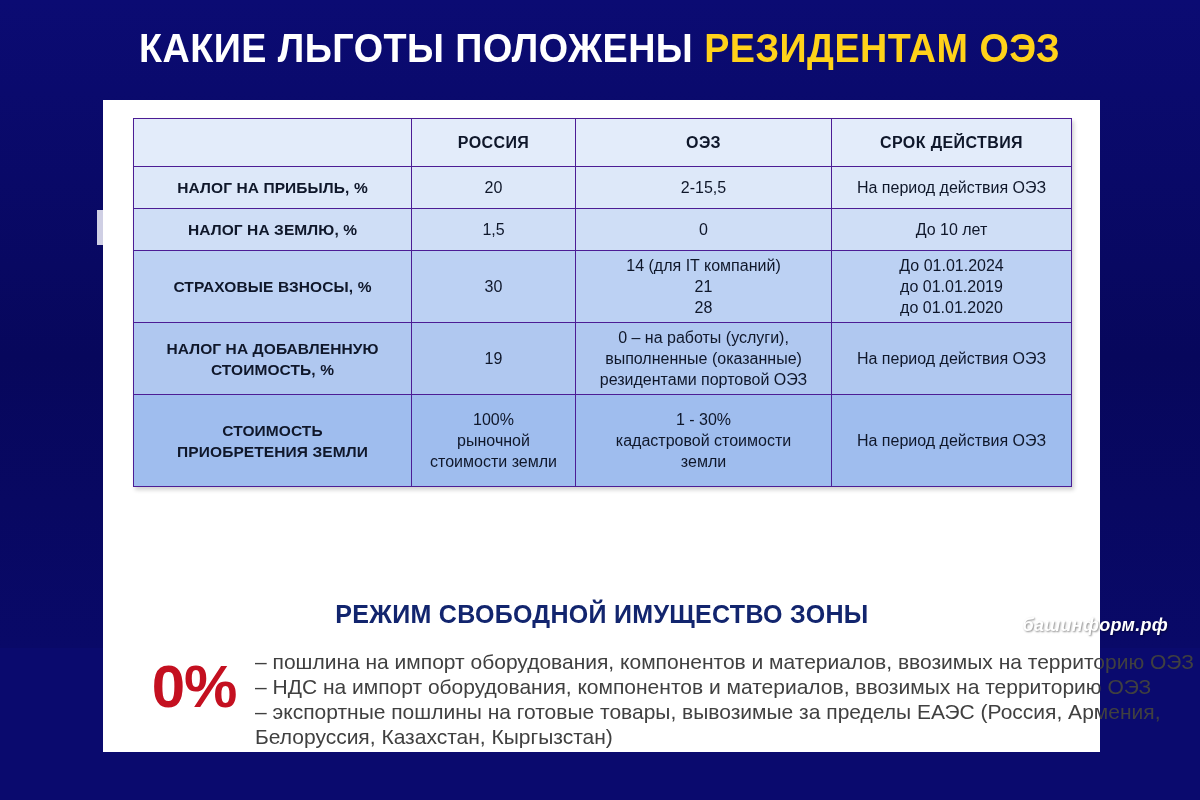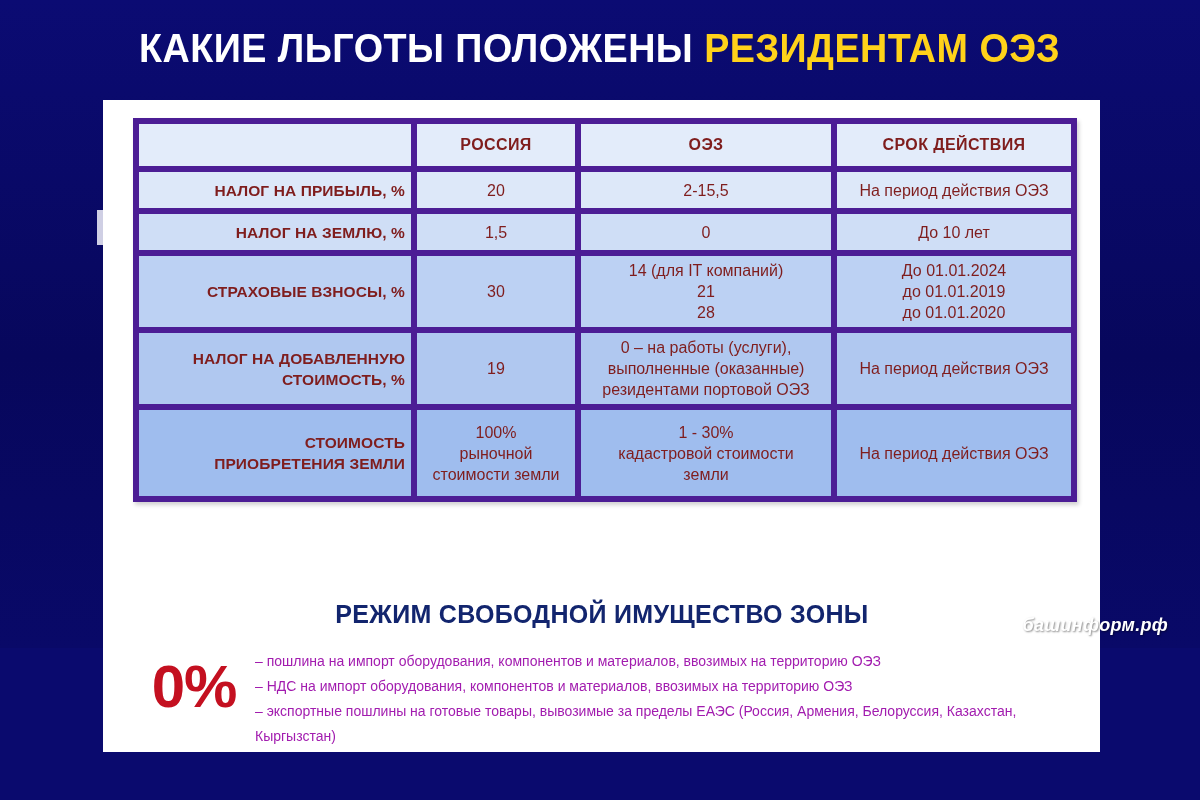--- a/index.html
+++ b/index.html
@@ -69,34 +69,34 @@
     position: absolute;
     left: 30px;
     top: 18px;
     width: 938px;
     border-collapse: collapse;
     table-layout: fixed;
     box-shadow: 2px 3px 4px rgba(0,0,0,0.18);
   }
   .benefits-table td,
   .benefits-table th {
-    border: 6px solid #4c1d95;
-    color: #7f1d1d;
+    border: 1px solid #4c1d95;
+    color: #0f172a;
     text-align: center;
     vertical-align: middle;
     padding: 4px 6px;
     box-sizing: border-box;
   }
   .col-label  { width: 278px; }
   .col-russia { width: 164px; }
   .col-sez    { width: 256px; }
   .col-term   { width: 240px; }
 
   .benefits-table .cell-label {
-    text-align: right;
+    text-align: center;
     padding-left: 6px;
     font-weight: bold;
     font-size: 15.5px;
     line-height: 21px;
     letter-spacing: 0.1px;
   }
   .benefits-table .cell-val {
     font-size: 16px;
     line-height: 21px;
     font-weight: normal;
@@ -156,22 +156,22 @@
     line-height: 64px;
     text-align: center;
     padding-top: 12px;
     letter-spacing: -1px;
   }
   .fcz-list {
     flex: 1 1 auto;
     padding-top: 6px;
   }
   .fcz-item {
-    color: #a21caf;
-    font-size: 14px;
+    color: #404040;
+    font-size: 21px;
     line-height: 25px;
     white-space: nowrap;
   }
   .fcz-item.wrap { white-space: normal; }
 
   
   .brand {
     position: absolute;
     right: 32px;
     bottom: 12px;

